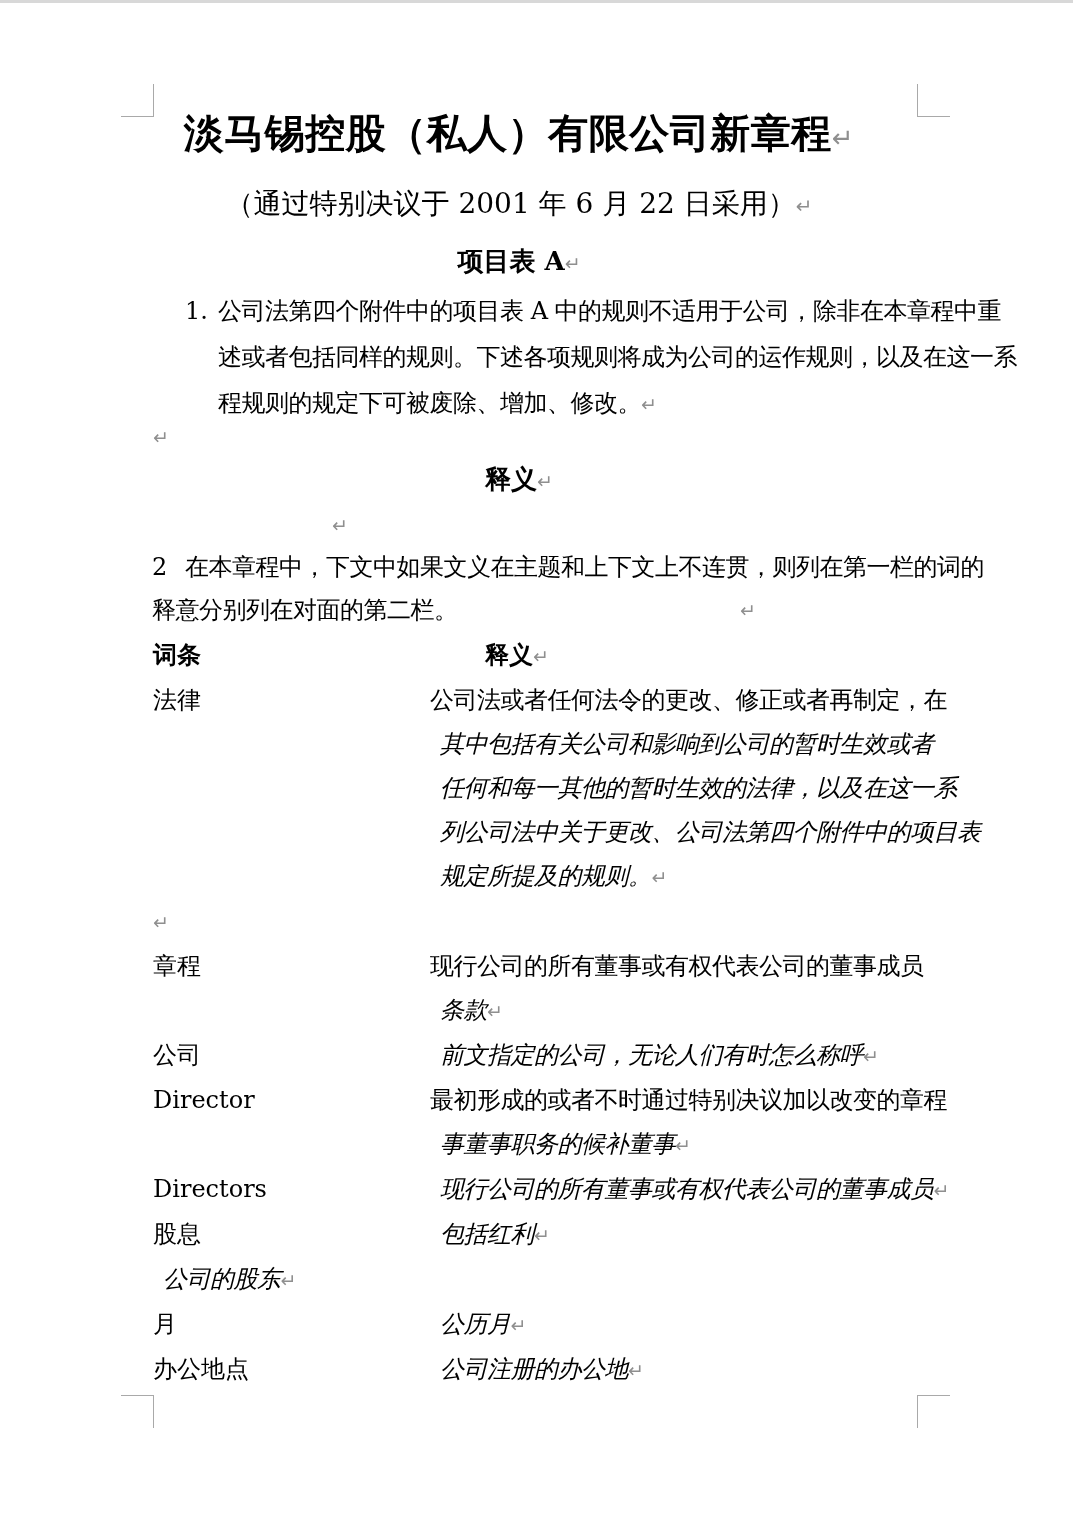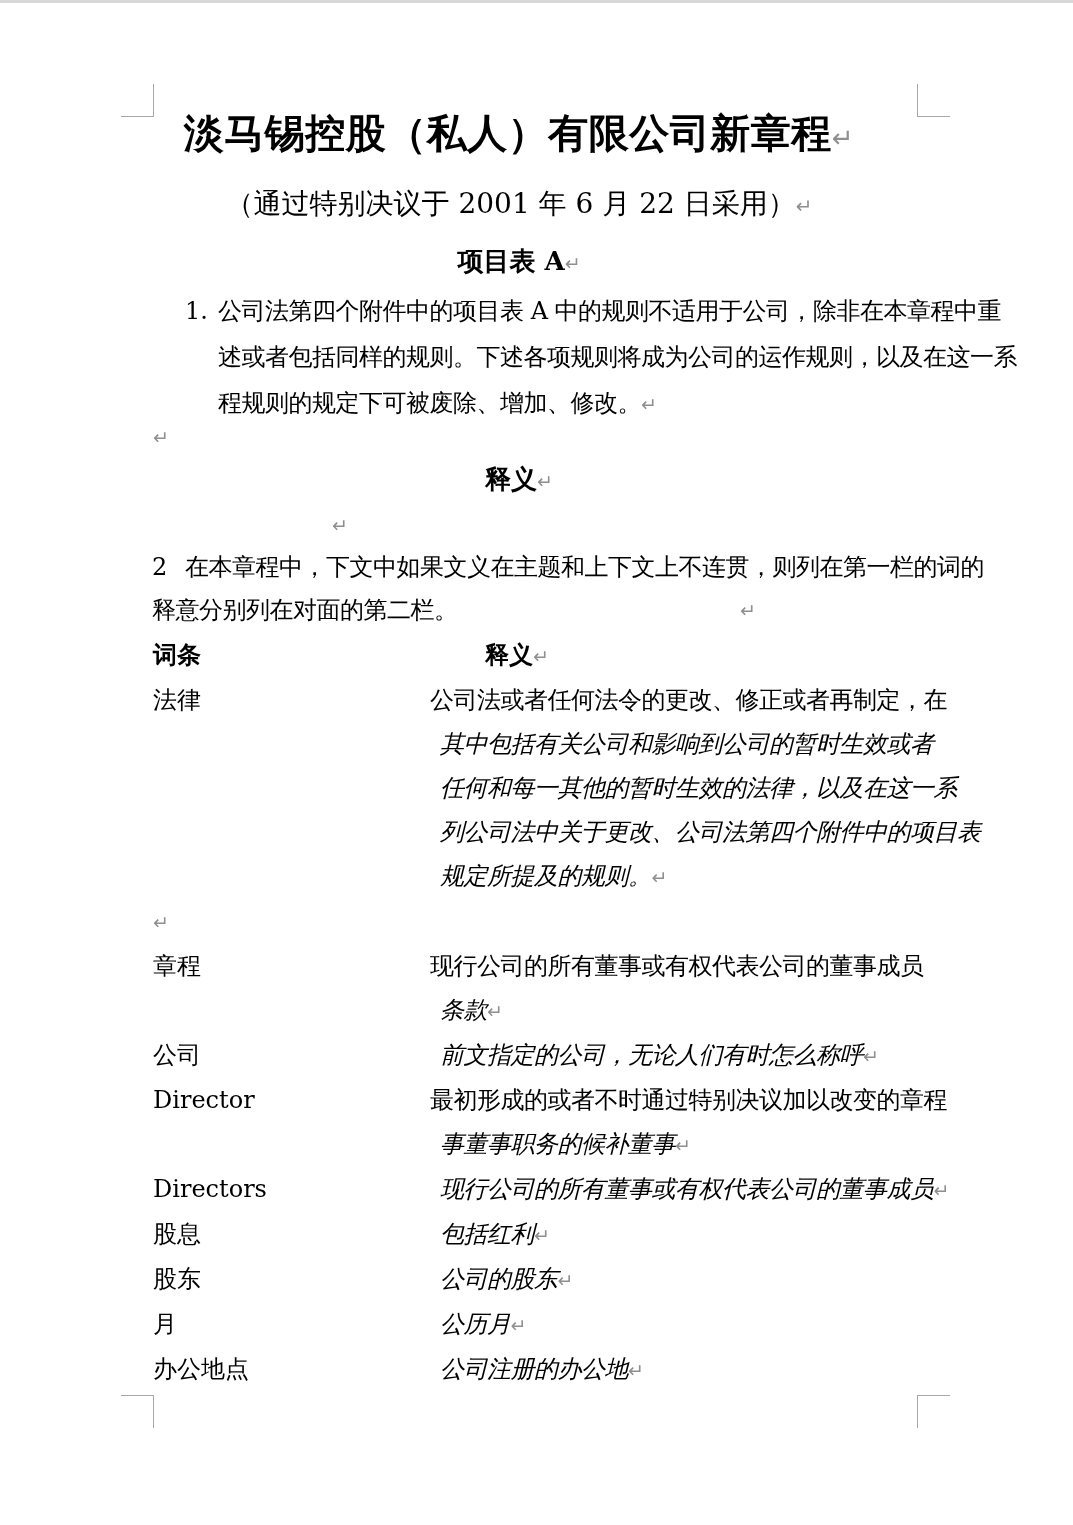--- a/index.html
+++ b/index.html
@@ -133,21 +133,20 @@
         <div class="gline single">现行公司的所有董事或有权代表公司的董事成员<span class="pm">↵</span></div>
       </div>
     </div>
     <div class="grow">
       <div class="term-cell">股息</div>
       <div class="defs-cell">
         <div class="gline single">包括红利<span class="pm">↵</span></div>
       </div>
     </div>
     <div class="grow">
-      <div class="term-cell">股东</div>
       <div class="defs-cell">
         <div class="gline single">公司的股东<span class="pm">↵</span></div>
       </div>
     </div>
     <div class="grow">
       <div class="term-cell">月</div>
       <div class="defs-cell">
         <div class="gline single">公历月<span class="pm">↵</span></div>
       </div>
     </div>

